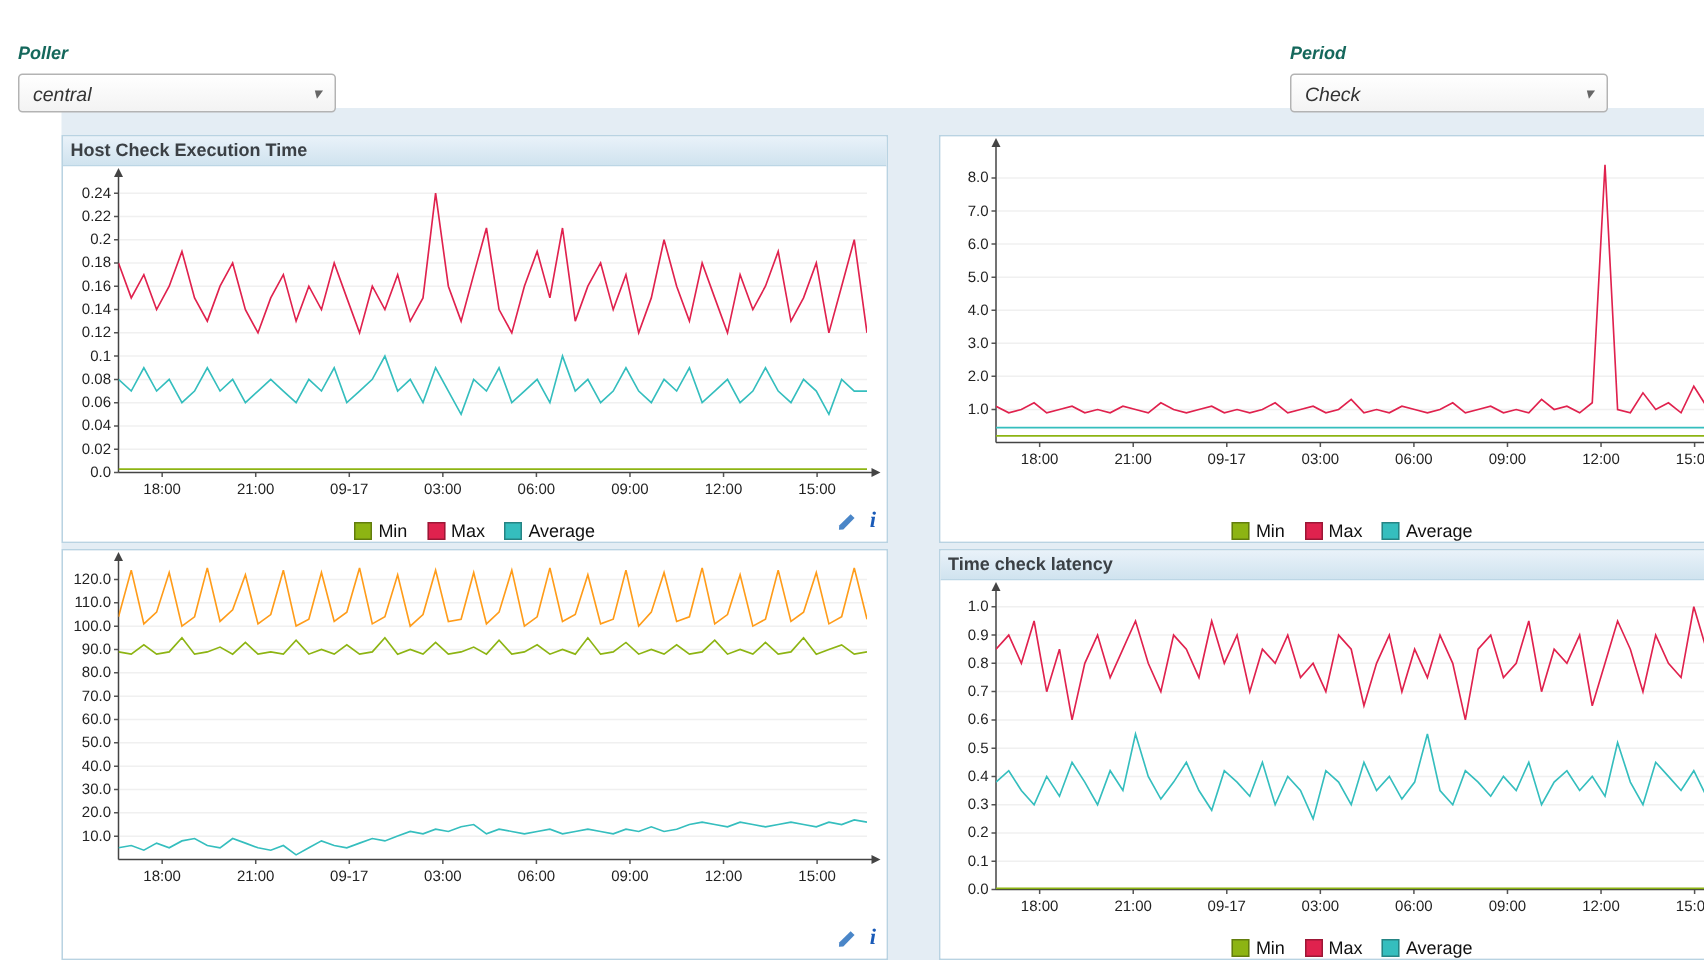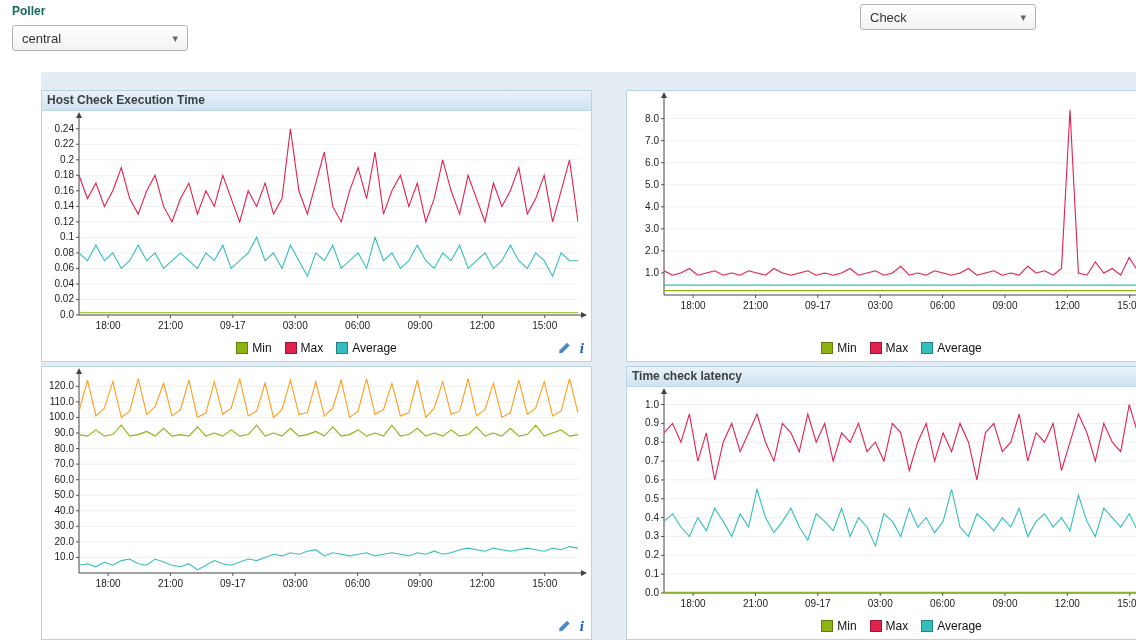--- a/index.html
+++ b/index.html
@@ -3,26 +3,26 @@
 <meta charset="utf-8">
 <style>
   html,body{margin:0;padding:0;}
   body{
     width:1136px;height:640px;overflow:hidden;
     background:#ffffff;
     font-family:"Liberation Sans",sans-serif;
   }
   
   .filterbar{position:relative;height:72px;background:#ffffff;}
-  .filter{position:absolute;top:4px;}
+  .filter{position:absolute;top:28px;font-style:italic;}
   .filter-poller{left:12px;}
   .filter-period{left:860px;}
   .filter-label{font-size:12px;font-weight:bold;color:#15685c;margin-bottom:7px;}
   .select{
-    width:176px;height:26px;box-sizing:border-box;
+    width:212px;height:26px;box-sizing:border-box;
     border:1px solid #b3b3b3;border-radius:3px;
     background:linear-gradient(#ffffff,#f3f3f3);
     display:flex;align-items:center;justify-content:space-between;
     padding:0 9px;font-size:13px;color:#333;cursor:pointer;
   }
   .caret{color:#666;font-size:11px;}
   
   .content{
     background:#e4edf4;height:608px;box-sizing:border-box;
     padding-top:18px;
@@ -37,21 +37,21 @@
     flex:0 0 19px;line-height:19px;padding:0 5px;
     font-size:12px;font-weight:bold;color:#3b4045;
     background:linear-gradient(#e9f2f9,#d0e3ef);
     border-bottom:1px solid #bcd6e5;
     white-space:nowrap;overflow:hidden;
   }
   .chart{flex:1 1 auto;position:relative;background:#fff;}
   .chart svg{position:absolute;left:0;top:0;}
   .legend{
     flex:0 0 26px;position:relative;
-    display:flex;align-items:center;justify-content:center;
+    display:flex;align-items:flex-end;justify-content:center;
     font-size:12px;color:#111;background:#fff;
   }
   .legend-items{display:flex;align-items:center;gap:13px;}
   .legend-item{display:inline-flex;align-items:center;}
   .swatch{
     display:inline-block;width:12px;height:12px;margin-right:4px;
     border:1px solid rgba(0,0,0,.3);box-sizing:border-box;
   }
   .panel-icons{
     position:absolute;right:7px;top:50%;transform:translateY(-50%);
@@ -68,20 +68,21 @@
 
 <div class="filterbar">
   <div class="filter filter-poller">
     <div class="filter-label">Poller</div>
     <div class="select">
       <span>central</span>
       <span class="caret">▾</span>
     </div>
   </div>
   <div class="filter filter-period">
+    <div class="filter-label">Period</div>
     <div class="select">
       <span>Check</span>
       <span class="caret">▾</span>
     </div>
   </div>
 </div>
 
 <div class="content">
 
   <div class="panel">

